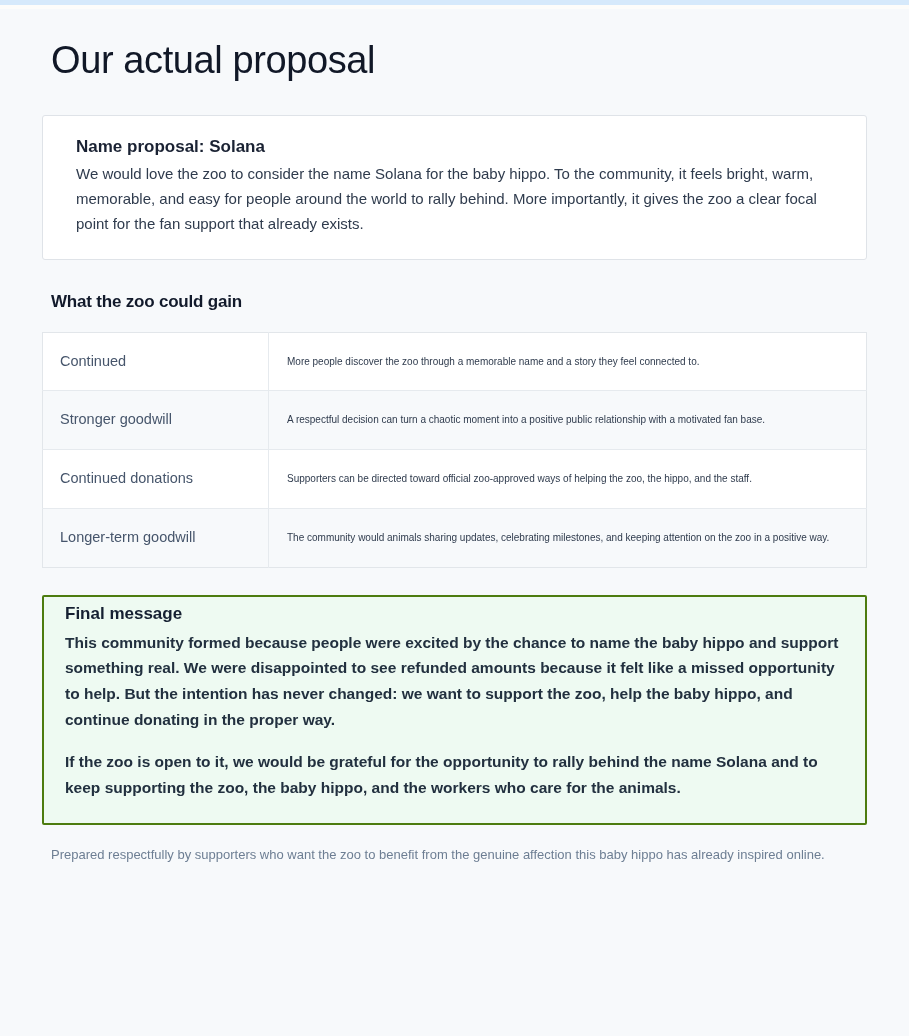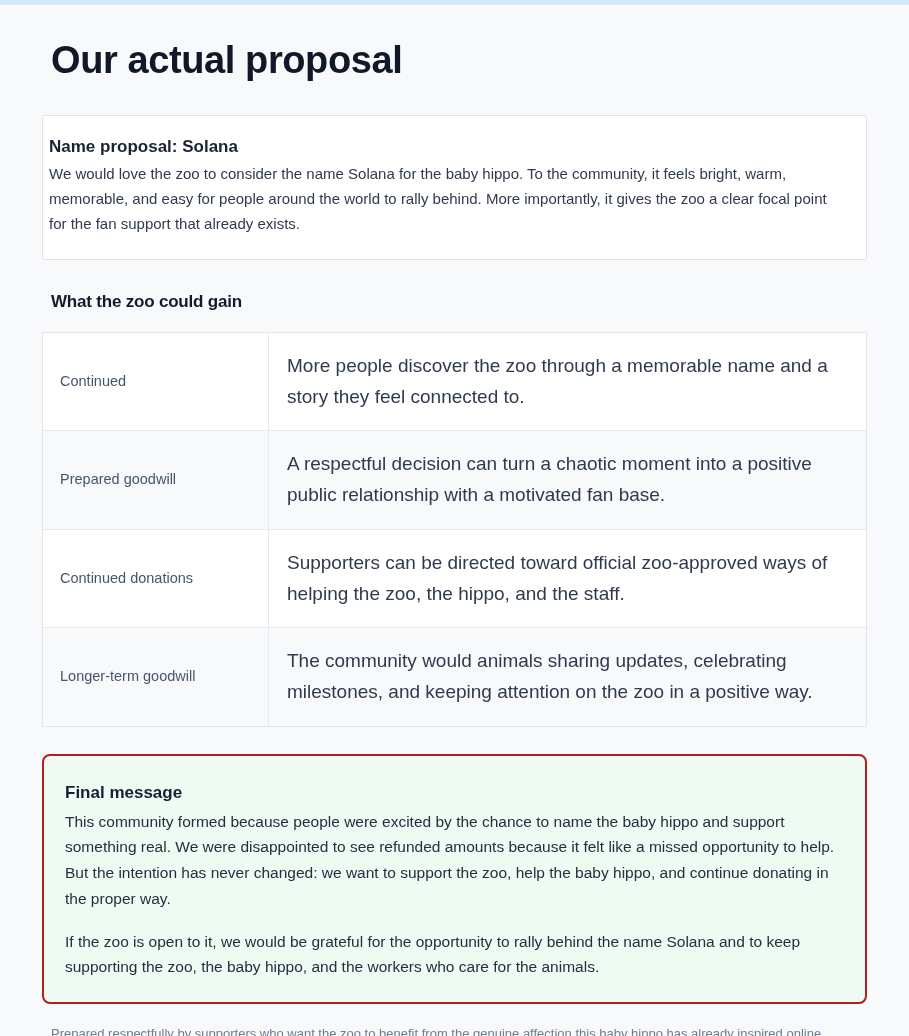--- a/index.html
+++ b/index.html
@@ -23,39 +23,39 @@
     background: #fdfcfa;
     width: 100%;
   }
   .page {
     padding: 0 42px;
     box-sizing: border-box;
     width: 909px;
   }
   .title {
     font-size: 38px;
-    font-weight: bold;
+    font-weight: normal;
     color: #111827;
     letter-spacing: -0.4px;
     margin: 30px 0 0 9px;
     line-height: 1.15;
   }
   .subtitle {
     font-size: 15.5px;
     color: #4a5a70;
     line-height: 1.62;
     margin: 14px 0 0 9px;
     max-width: 790px;
   }
   .card {
     margin-top: 32px;
     background: #ffffff;
     border: 1px solid #dfe3e8;
     border-radius: 3px;
-    padding: 19px 21px 22px 6px;
+    padding: 19px 21px 22px 33px;
   }
   .card-title {
     font-size: 17px;
     font-weight: bold;
     color: #1a2233;
     margin: 0 0 4px 0;
     line-height: 1.4;
   }
   .card-body {
     font-size: 15px;
@@ -90,44 +90,45 @@
     border-top: none;
   }
   table.gain-table td.gain-label {
     width: 190px;
     border-right: 1px solid #e6eaee;
     font-size: 14.5px;
     color: #46556b;
     line-height: 1.5;
   }
   table.gain-table td.gain-desc {
-    font-size: 19px;
+    font-size: 10px;
     color: #2f3b4d;
     line-height: 1.62;
     padding-left: 18px;
   }
   .final-box {
     margin-top: 27px;
     background: #eefaf2;
-    border: 2px solid #b91c1c;
-    border-radius: 8px;
-    padding: 25px 21px 22px 21px;
+    border: 2px solid #4d7c0f;
+    border-radius: 2px;
+    padding: 5px 21px 22px 21px;
   }
   .final-title {
     font-size: 17px;
     font-weight: bold;
     color: #152032;
     margin: 0 0 4px 0;
     line-height: 1.4;
   }
   .final-para {
     font-size: 15.5px;
     color: #22303f;
     line-height: 1.66;
     margin: 0;
+    font-weight: bold;
   }
   .final-para + .final-para {
     margin-top: 17px;
   }
   .footer-note {
     font-size: 13px;
     color: #6d7e93;
     line-height: 1.62;
     margin: 19px 0 0 9px;
     padding-bottom: 26px;
@@ -151,21 +152,21 @@
 
   <h2 class="section-heading">What the zoo could gain</h2>
 
   <table class="gain-table">
     <tbody>
       <tr>
         <td class="gain-label">Continued</td>
         <td class="gain-desc">More people discover the zoo through a memorable name and a story they feel connected to.</td>
       </tr>
       <tr class="row-alt">
-        <td class="gain-label">Prepared goodwill</td>
+        <td class="gain-label">Stronger goodwill</td>
         <td class="gain-desc">A respectful decision can turn a chaotic moment into a positive public relationship with a motivated fan base.</td>
       </tr>
       <tr>
         <td class="gain-label">Continued donations</td>
         <td class="gain-desc">Supporters can be directed toward official zoo-approved ways of helping the zoo, the hippo, and the staff.</td>
       </tr>
       <tr class="row-alt">
         <td class="gain-label">Longer-term goodwill</td>
         <td class="gain-desc">The community would animals sharing updates, celebrating milestones, and keeping attention on the zoo in a positive way.</td>
       </tr>

